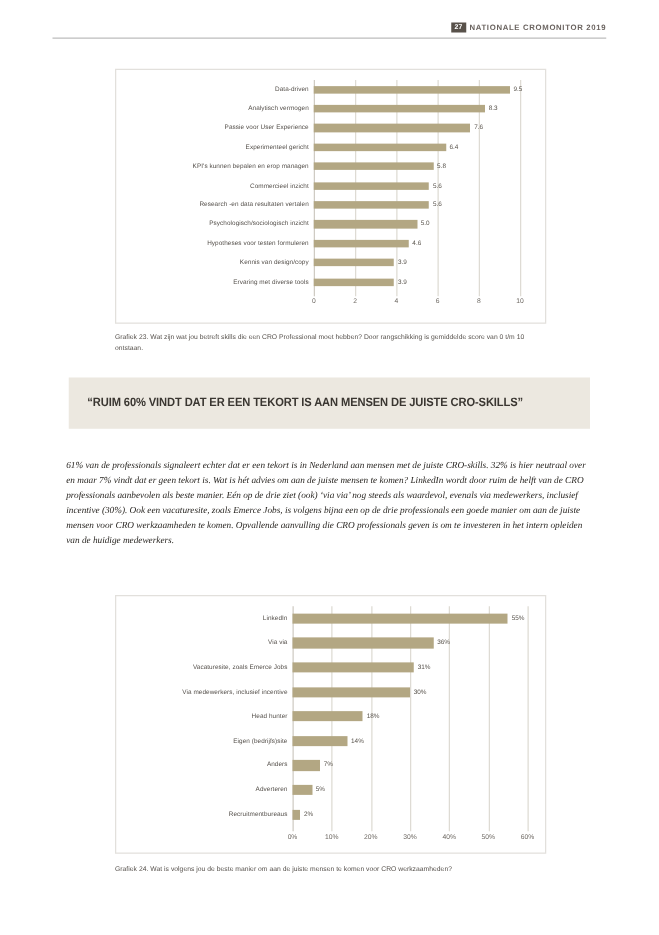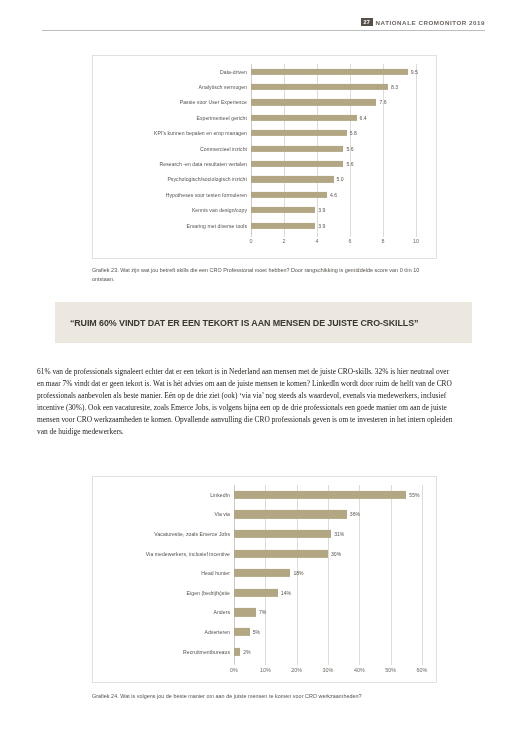--- a/index.html
+++ b/index.html
@@ -163,28 +163,29 @@
     color: #3a3631;
     padding-left: 16px;
     transform: scaleX(.93);
     transform-origin: left center;
     white-space: nowrap;
   }
 
   
   .body-copy {
     position: absolute;
-    left: 37px;
+    left: 53px;
     top: 366px;
     width: 418px;
     font-family: "Liberation Serif", serif;
     font-size: 7.4px;
     line-height: 1.62;
     color: #26231f;
     text-align: left;
+    font-style: italic;
   }
 </style>
 </head>
 <body>
 
 <div class="page-header">
   <div class="header-rule"></div>
   <div class="header-right">
     <span class="page-num-badge">27</span>
     <span class="header-title">NATIONALE CROMONITOR 2019</span>

